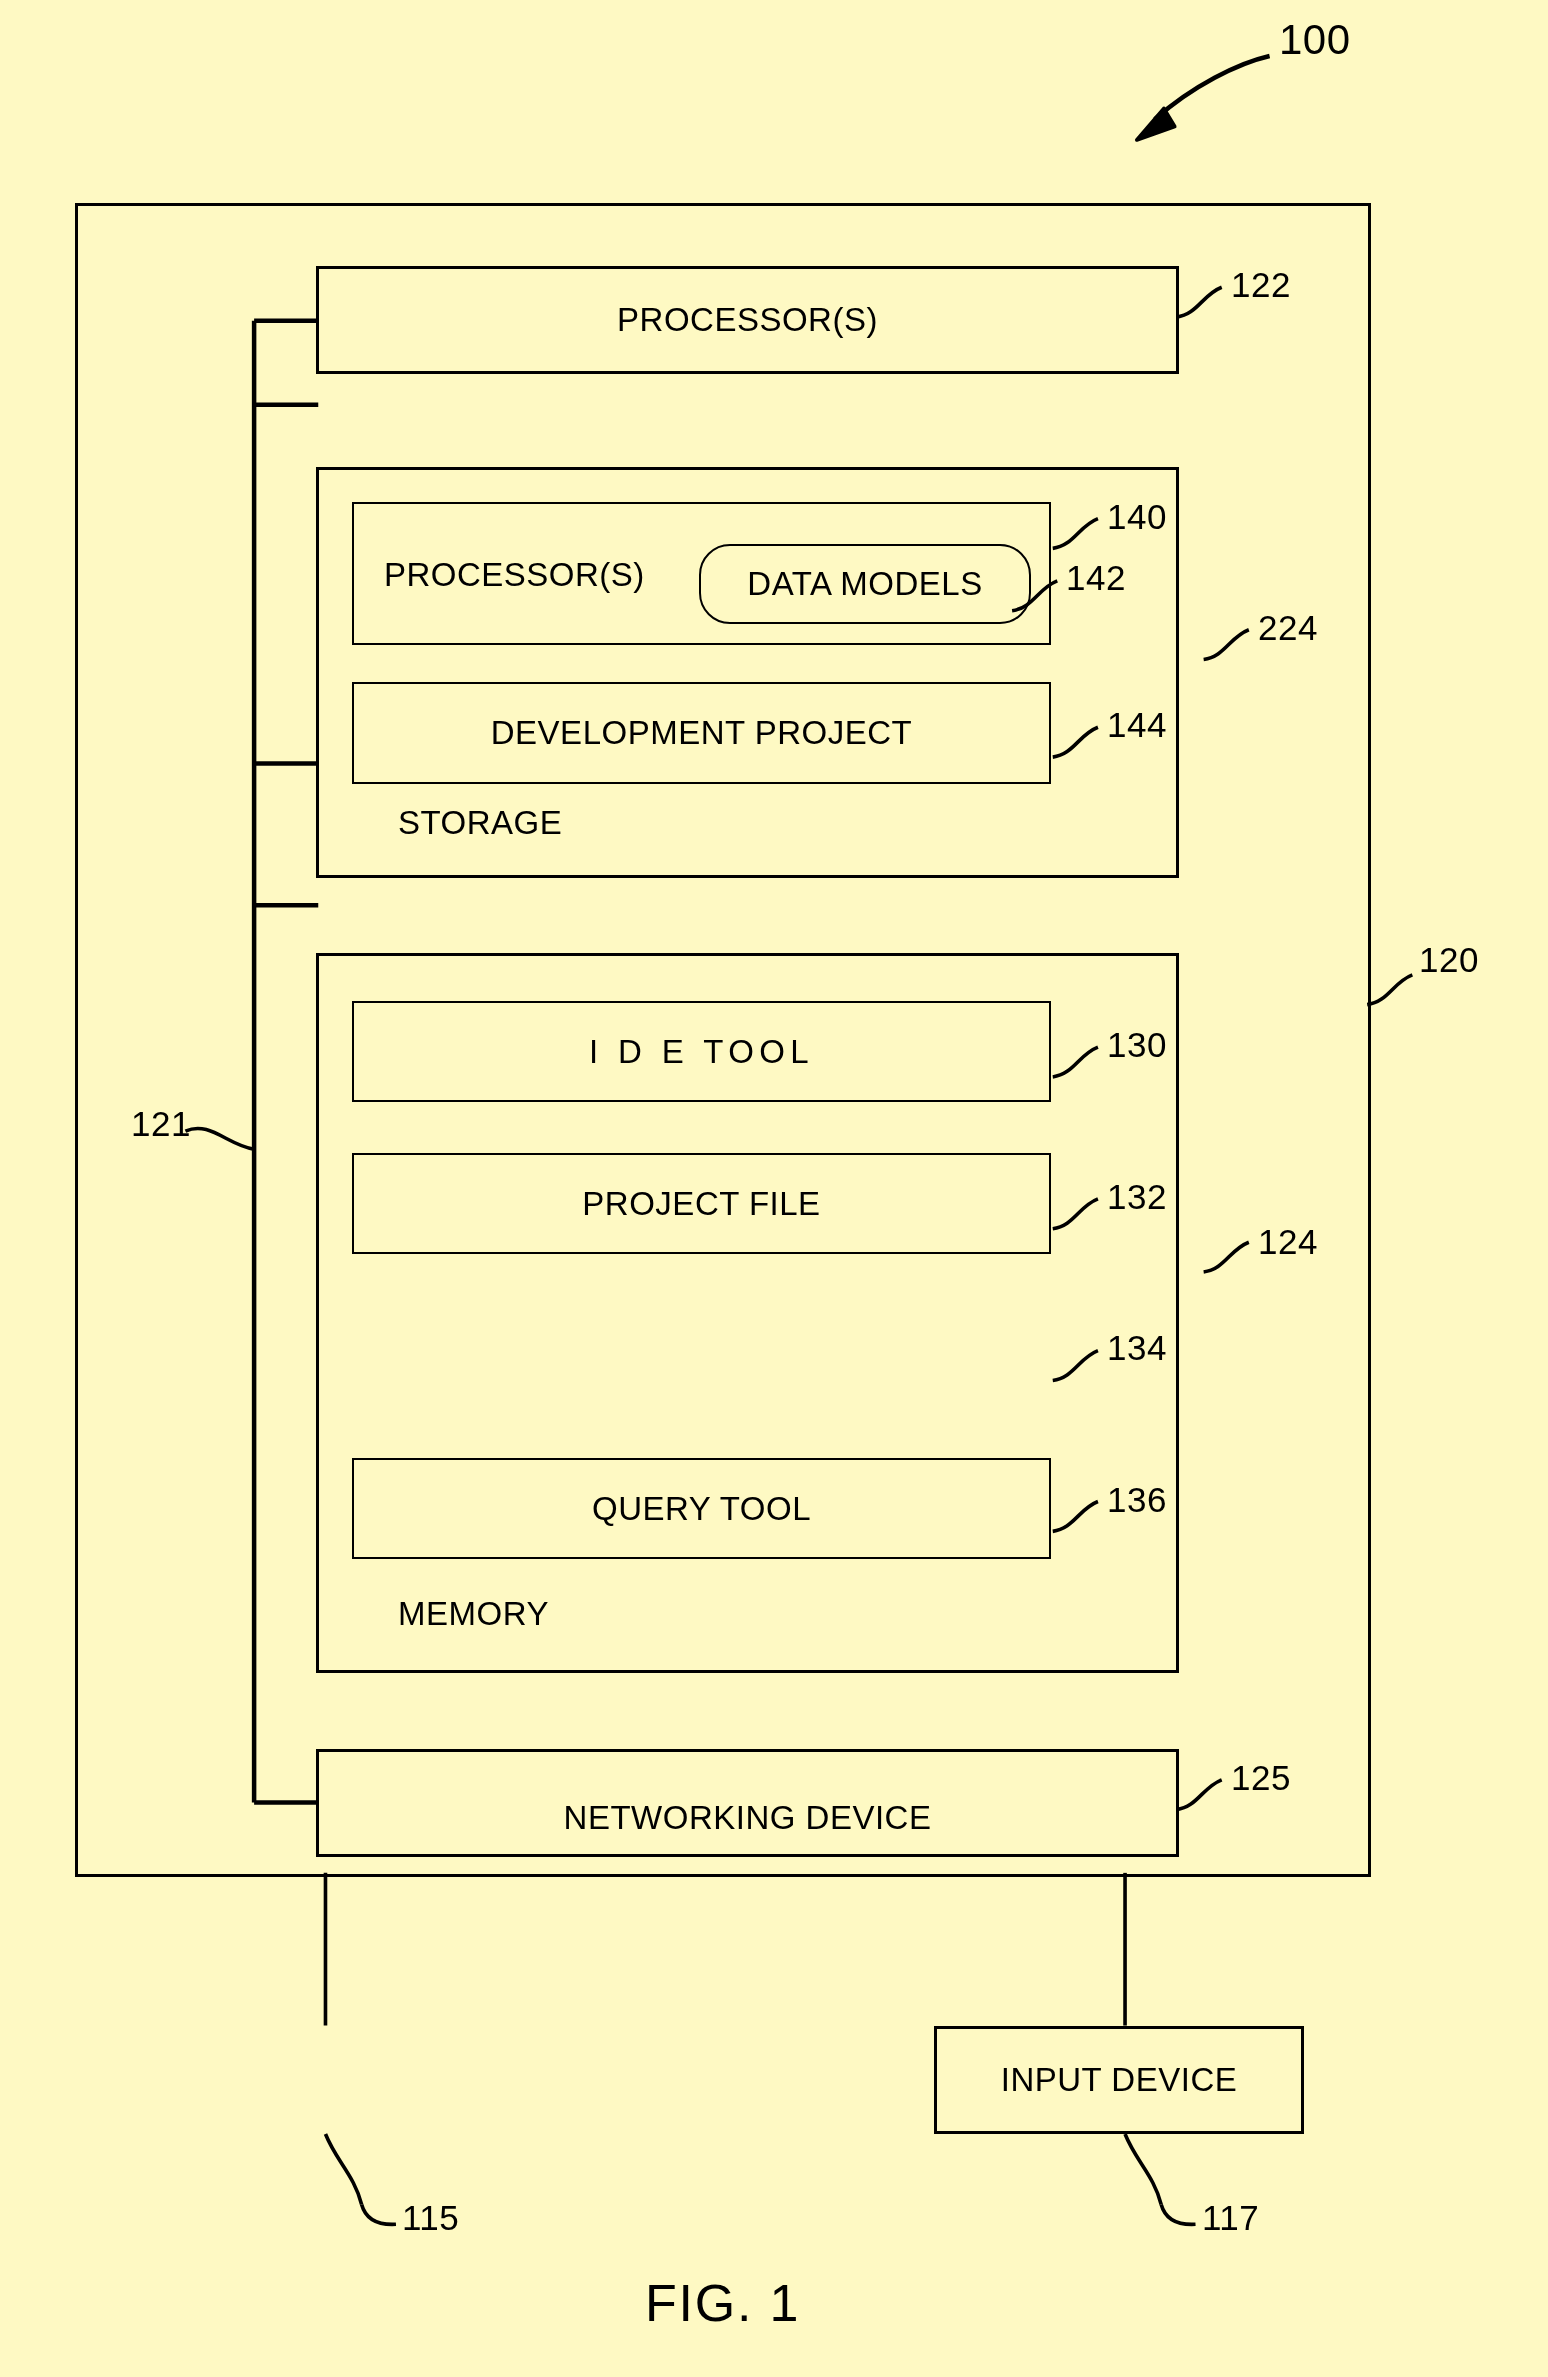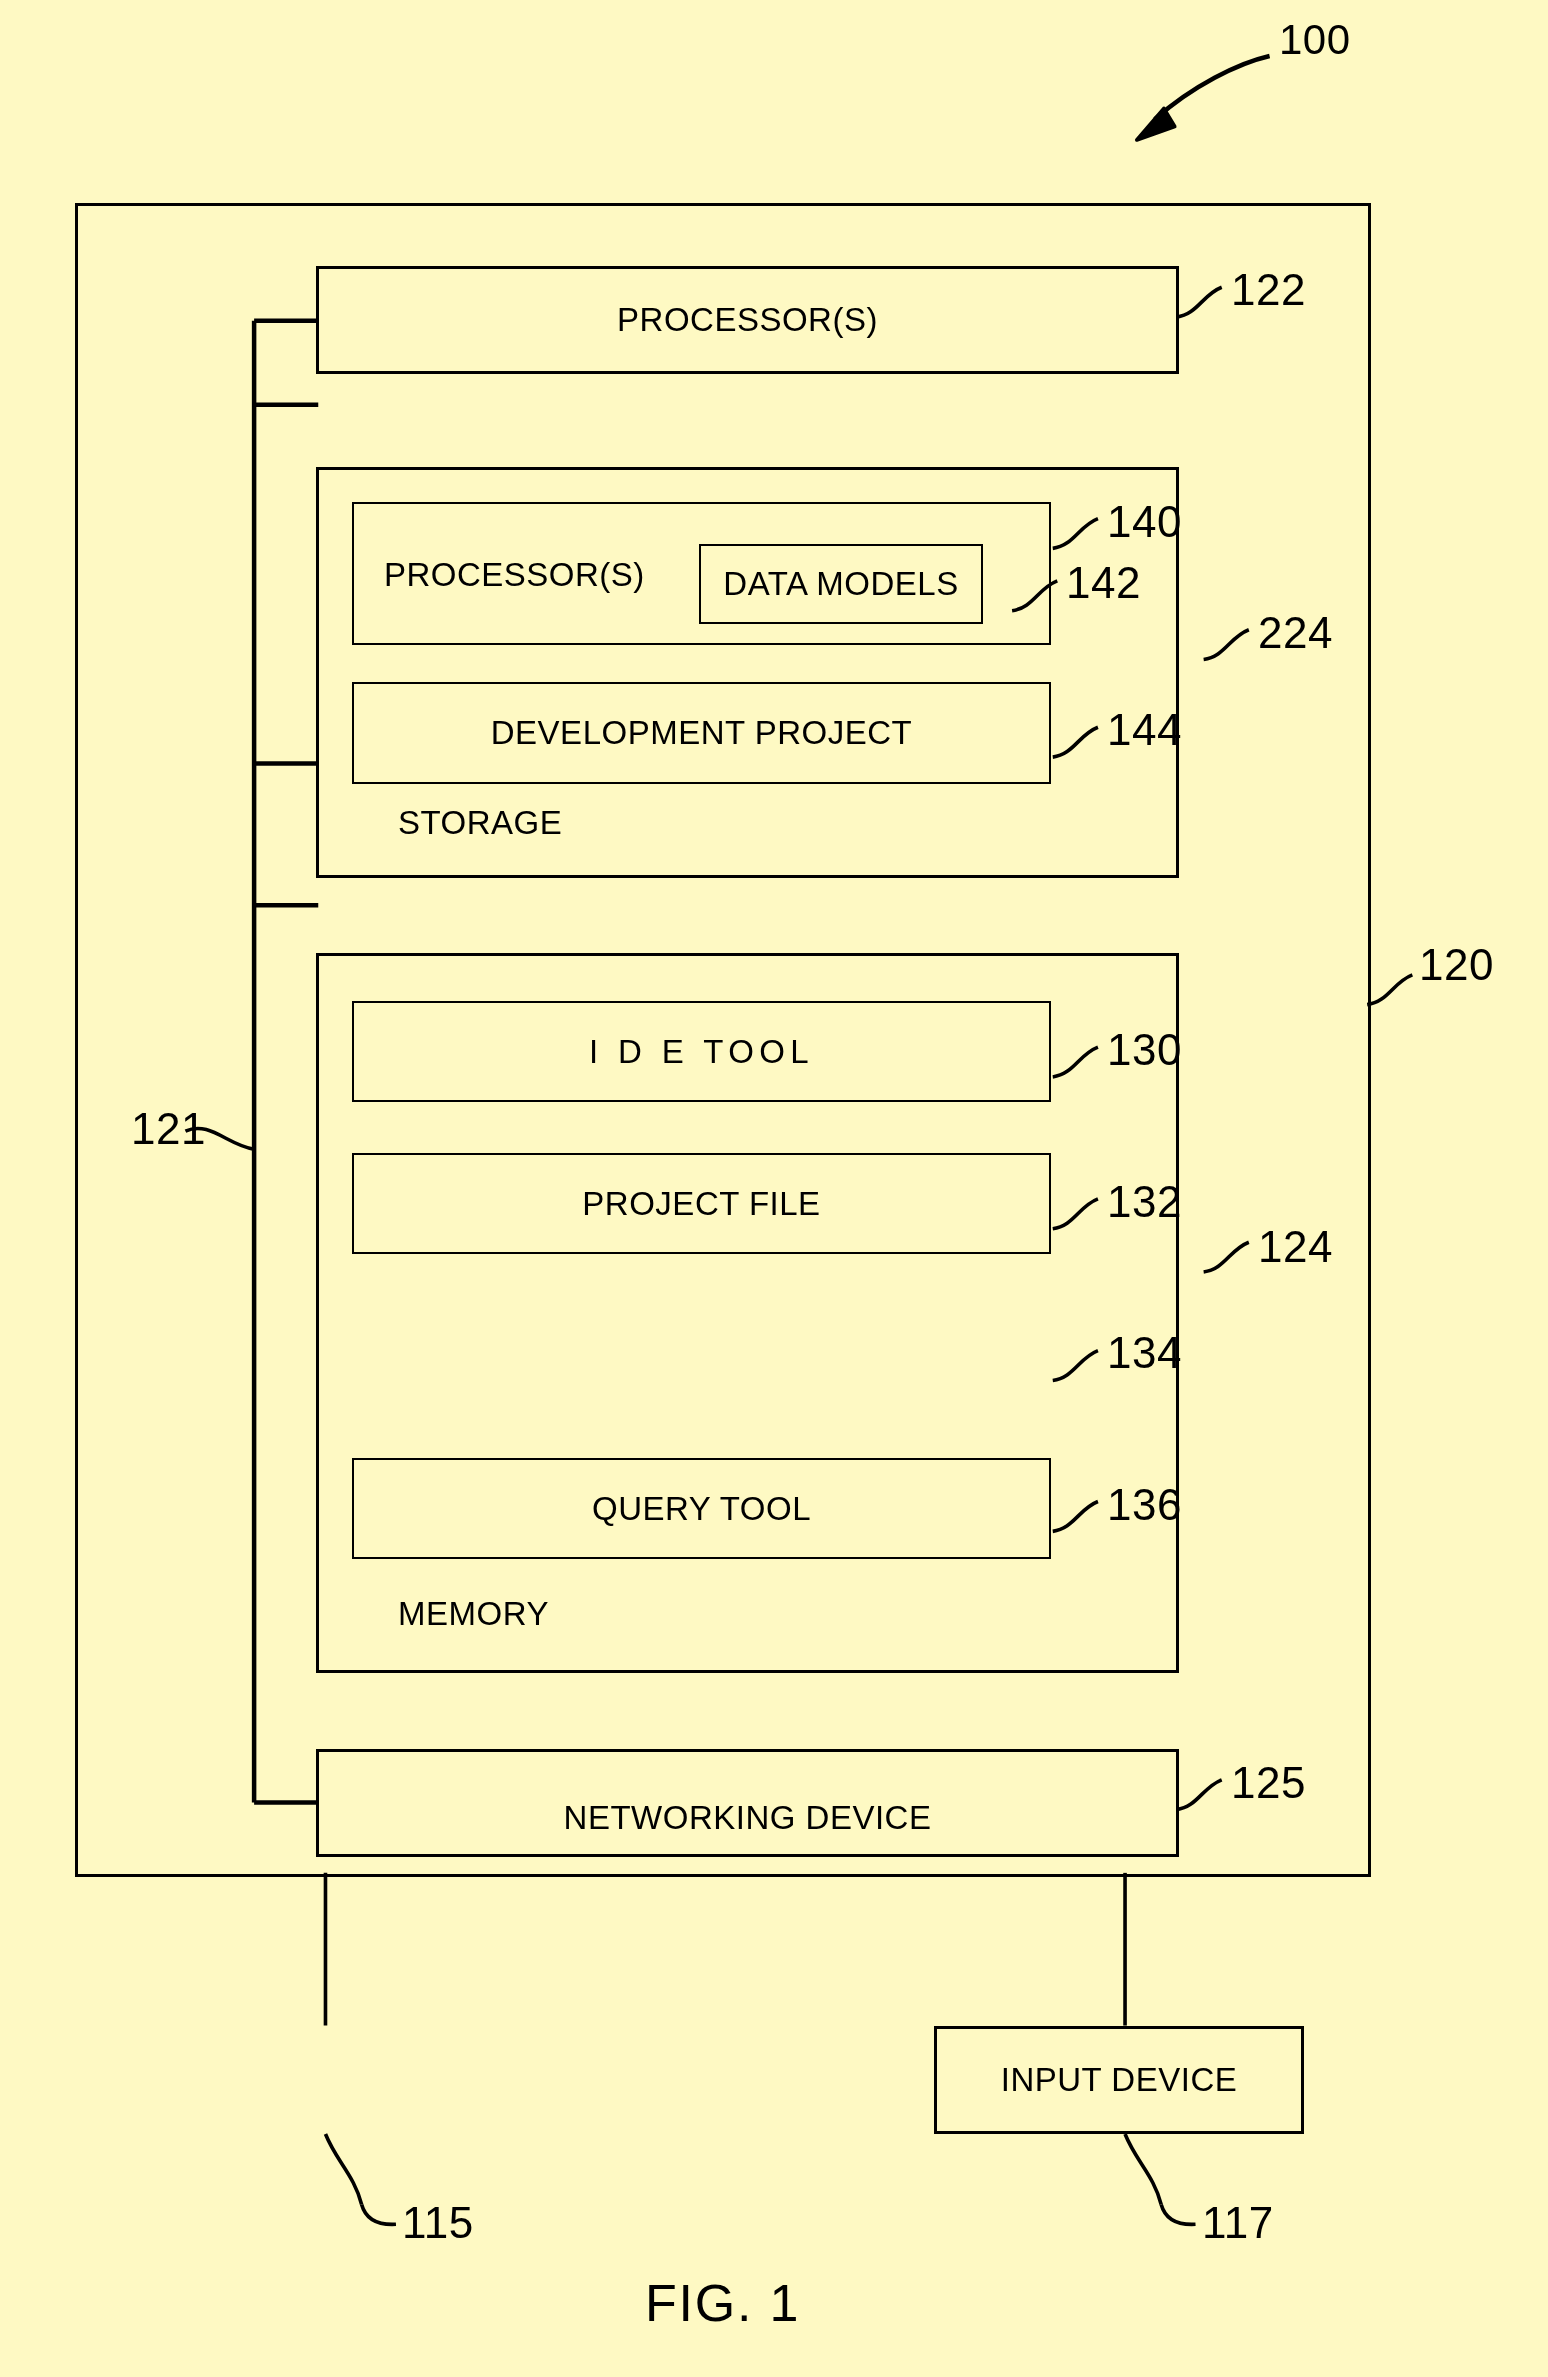--- a/index.html
+++ b/index.html
@@ -42,21 +42,21 @@
     font-size: 33px;
   }
   .sectionlabel {
     position: absolute;
     font-size: 33px;
     letter-spacing: 0.5px;
     white-space: nowrap;
   }
   .refnum {
     position: absolute;
-    font-size: 44px;
+    font-size: 35px;
     white-space: nowrap;
     letter-spacing: 0.5px;
   }
   .figcaption {
     position: absolute;
     font-size: 52px;
     letter-spacing: 1.8px;
     white-space: nowrap;
   }
   svg.overlay {
@@ -142,21 +142,21 @@
   <div class="refnum" style="left:1231px; top:265px;">122</div>
 
   <div class="box" style="left:316px; top:467px; width:863px; height:411px;"></div>
   <div class="sectionlabel" style="left:398px; top:804px;">STORAGE</div>
   <div class="refnum" style="left:1258px; top:608px;">224</div>
 
   <div class="box thin" style="left:352px; top:502px; width:699px; height:143px;"></div>
   <div class="sectionlabel" style="left:384px; top:556px;">PROCESSOR(S)</div>
   <div class="refnum" style="left:1107px; top:497px;">140</div>
 
-  <div class="box thin" style="left:699px; top:544px; width:284px; height:80px;">
+  <div class="box thin" style="left:699px; top:544px; width:332px; height:80px;border-radius:31px;">
     <div class="lbl boxlabel" style="left:0; top:0; width:100%; height:100%;">DATA  MODELS</div>
   </div>
   <div class="refnum" style="left:1066px; top:558px;">142</div>
 
   <div class="box thin" style="left:352px; top:682px; width:699px; height:102px;">
     <div class="lbl boxlabel" style="left:0; top:0; width:100%; height:100%;">DEVELOPMENT PROJECT</div>
   </div>
   <div class="refnum" style="left:1107px; top:705px;">144</div>
 
   <div class="box" style="left:316px; top:953px; width:863px; height:720px;"></div>

